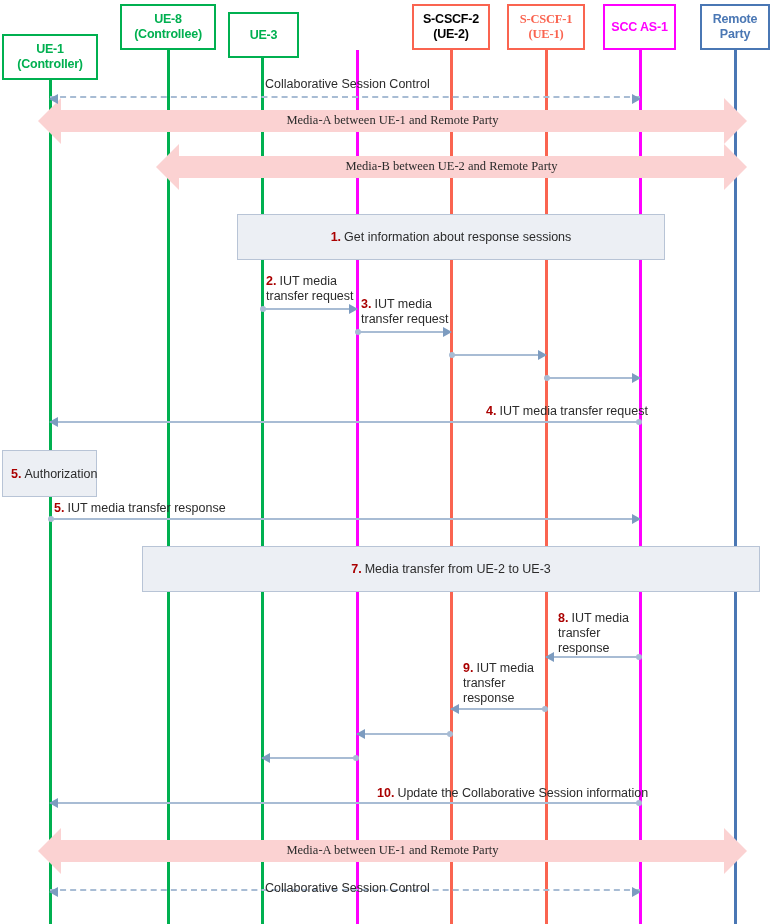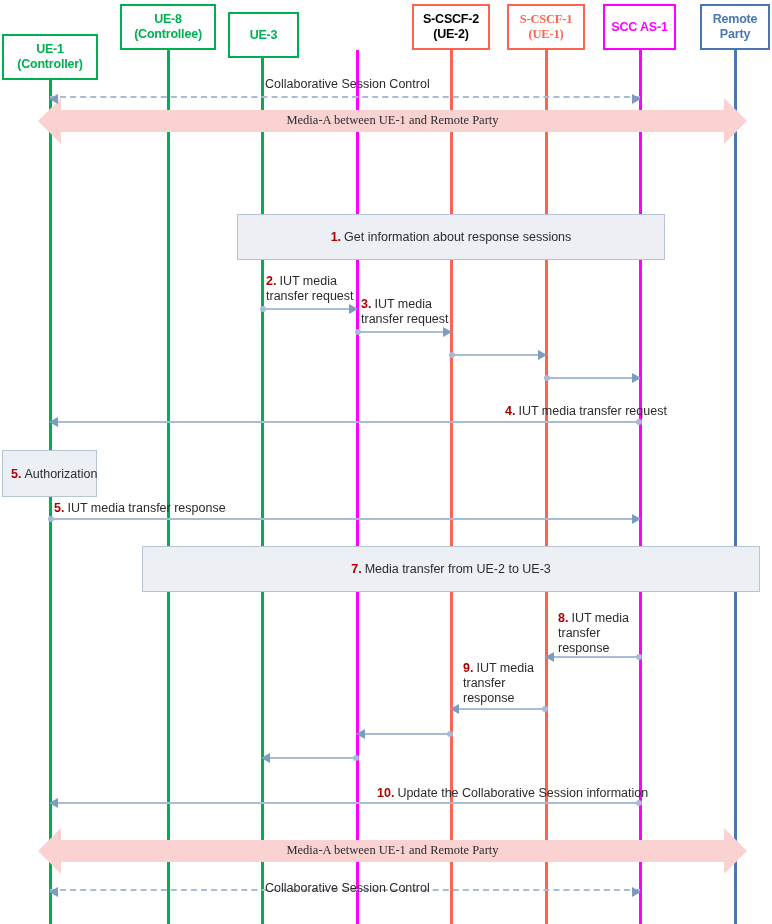--- a/index.html
+++ b/index.html
@@ -154,20 +154,26 @@
     <div class="lifeline" style="left: 450px; background: rgb(250, 100, 80);"></div>
     <div class="lifeline" style="left: 545px; background: rgb(250, 100, 80);"></div>
     <div class="lifeline" style="left: 639px; background: rgb(255, 0, 255);"></div>
     <div class="lifeline" style="left: 734px; background: rgb(74, 119, 180);"></div>
     <div class="media" style="left: 38px; width: 709px; top: 98px;">
       <div class="bar"></div>
       <div class="tip l"></div>
       <div class="tip r"></div>
       <div class="cap">Media-A between UE-1 and Remote Party</div>
     </div>
+    <div class="media" style="left: 156px; width: 591px; top: 144px;">
+      <div class="bar"></div>
+      <div class="tip l"></div>
+      <div class="tip r"></div>
+      <div class="cap">Media-B between UE-2 and Remote Party</div>
+    </div>
     <div class="media" style="left: 38px; width: 709px; top: 828px;">
       <div class="bar"></div>
       <div class="tip l"></div>
       <div class="tip r"></div>
       <div class="cap">Media-A between UE-1 and Remote Party</div>
     </div>
     <div class="note-box" style="left: 237px; top: 214px; width: 428px; height: 46px;">
       <span class="note-num">1.</span>
       <span>Get information about response sessions</span>
     </div>
@@ -199,21 +205,21 @@
       <span class="head right"></span>
     </div>
     <div class="msg" style="left: 546px; width: 94px; top: 377px;">
       <span class="dot at-left"></span>
       <span class="head right"></span>
     </div>
     <div class="msg" style="left: 50px; width: 590px; top: 421px;">
       <span class="dot at-right"></span>
       <span class="head left"></span>
     </div>
-    <div class="msg-label" style="left: 486px; top: 404px; margin-left: 19px;"><span class="note-num">4.</span><span>IUT media transfer request</span></div>
+    <div class="msg-label" style="left: 486px; top: 404px;"><span class="note-num">4.</span><span>IUT media transfer request</span></div>
     <div class="msg" style="left: 50px; width: 590px; top: 518px;">
       <span class="dot at-left"></span>
       <span class="head right"></span>
     </div>
     <div class="msg-label" style="left: 54px; top: 501px;"><span class="note-num">5.</span><span>IUT media transfer response</span></div>
     <div class="msg" style="left: 546px; width: 94px; top: 656px;">
       <span class="dot at-right"></span>
       <span class="head left"></span>
     </div>
     <div class="msg-label multiline right-align" style="left: 558px; top: 611px; width: 80px;"><span class="note-num">8.</span><span>IUT media transfer response</span></div>

